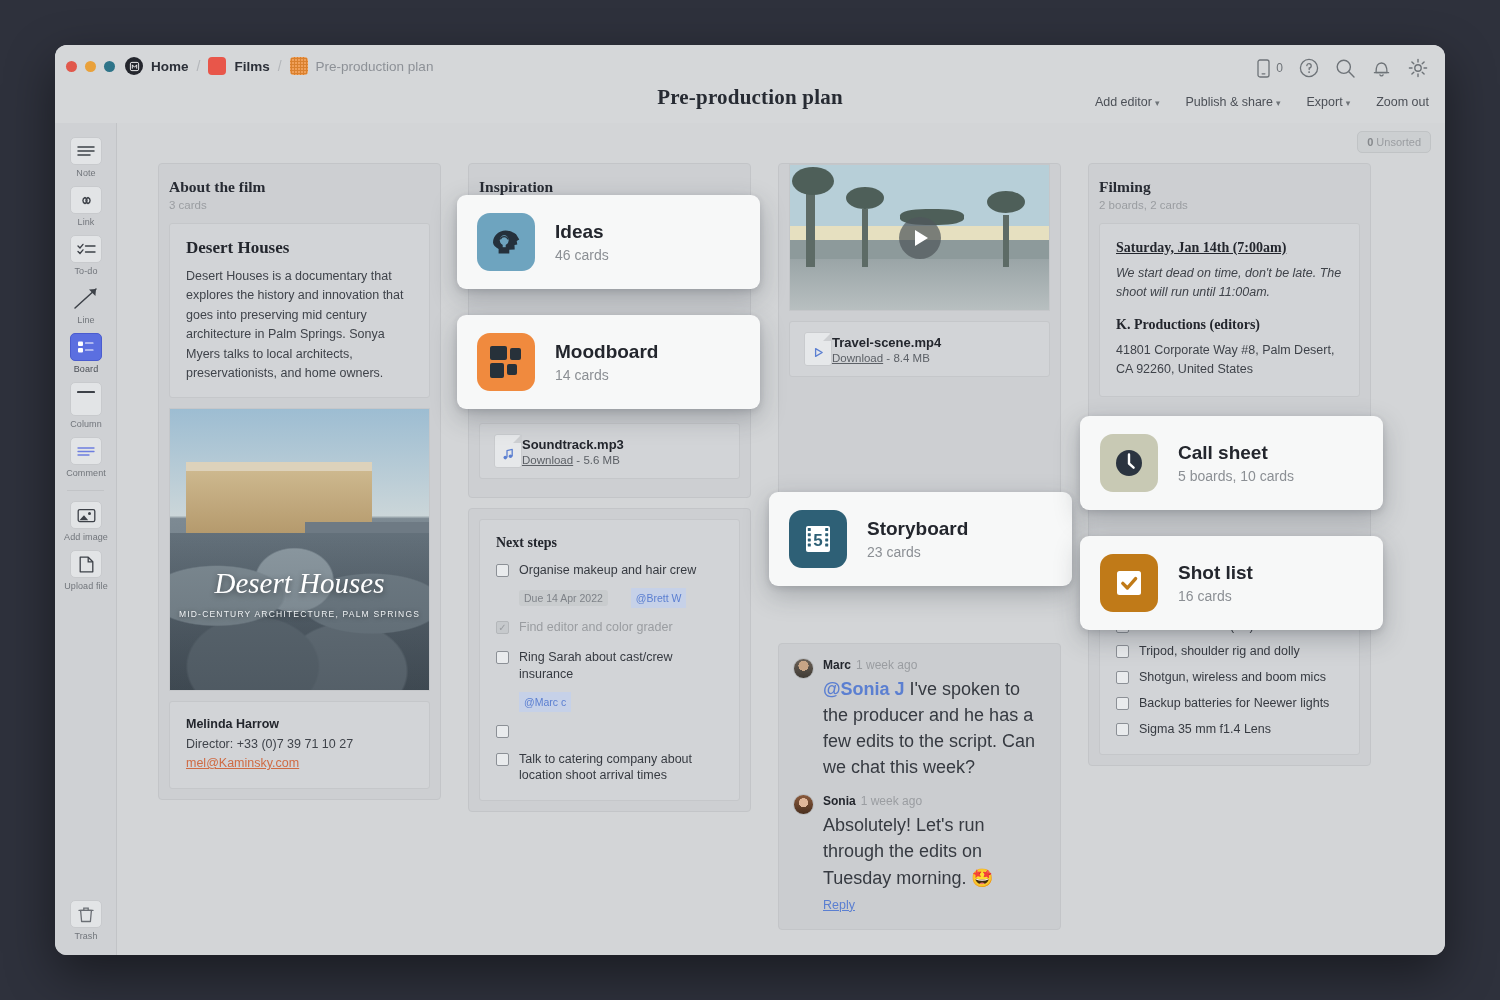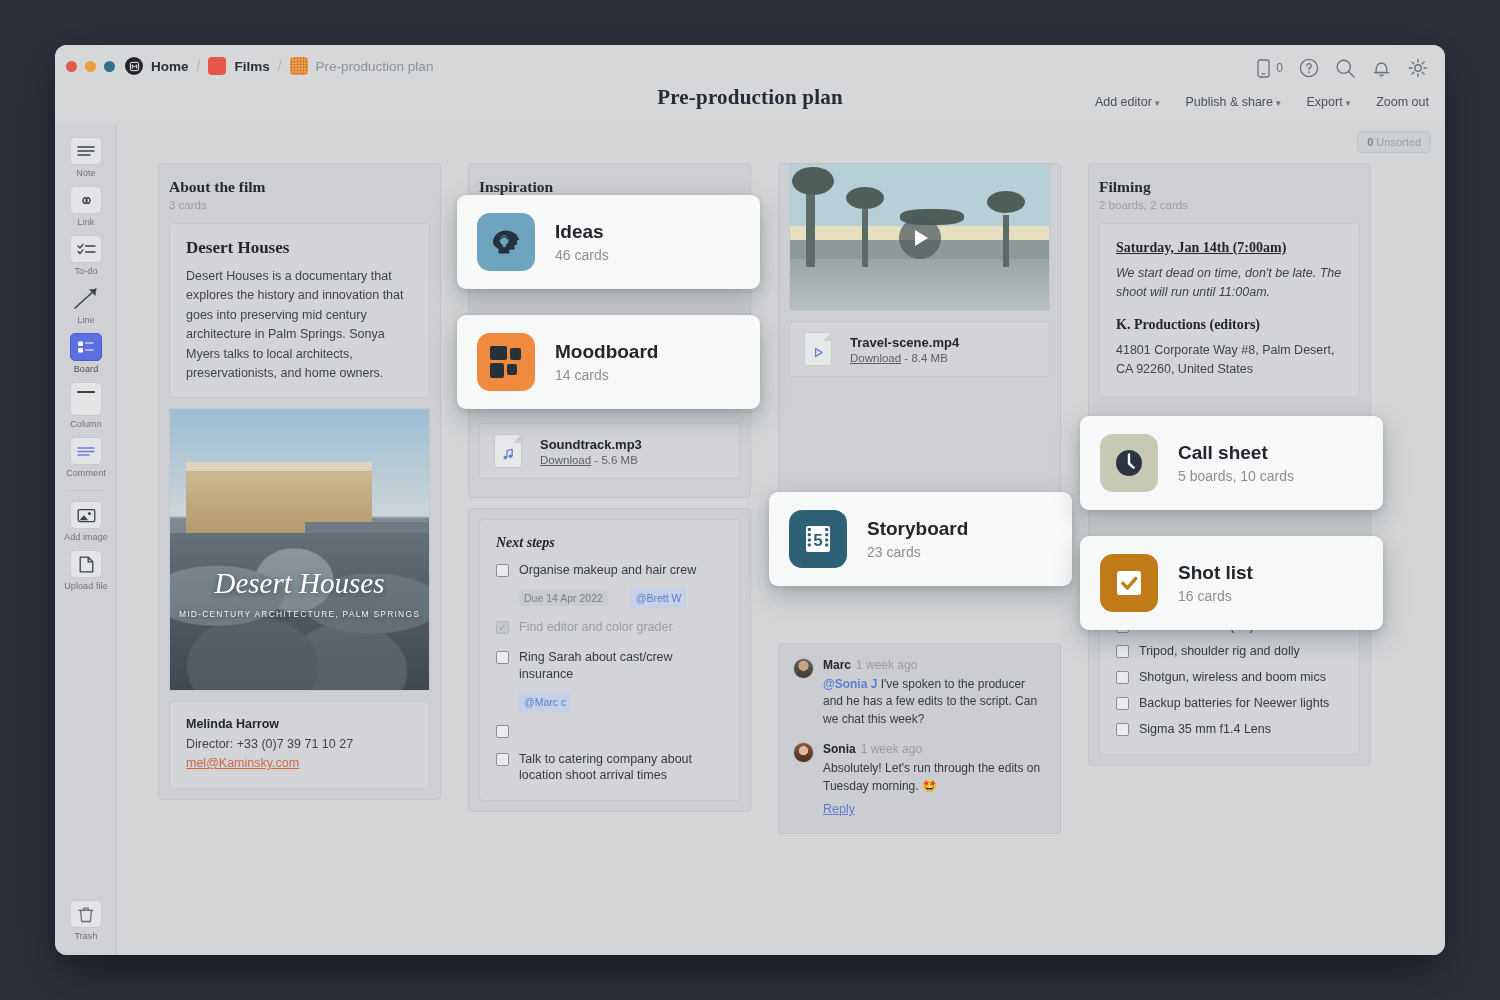--- a/index.html
+++ b/index.html
@@ -212,21 +212,21 @@
     font-size: 8.5px; letter-spacing: 1.2px; color: #eef1f3;
     text-shadow: 0 1px 4px rgba(0,0,0,.5);
   }
 
   .contact-card { font-size: 12.5px; line-height: 1.55; color: #3f434a; }
   .contact-card .nm { font-weight: bold; color: #23262d; }
   .contact-card a { color: #cf6b44; }
 
   
   .file-row {
-    display: flex; align-items: center; gap: 18px;
+    display: flex; align-items: center; gap: 0;
     margin: 0 10px 10px; padding: 10px 14px;
     background: #d2d4d7; border: 1px solid #c5c7ca; border-radius: 3px;
   }
   .file-ico {
     width: 28px; height: 34px; flex: none;
     background: #e6e8ea; border: 1px solid #c9cbce; border-radius: 3px;
     position: relative;
     display: flex; align-items: flex-end; justify-content: center;
     padding-bottom: 5px;
     font-size: 9px; color: #5c6066;
@@ -236,21 +236,21 @@
     border-width: 0 0 9px 9px; border-style: solid;
     border-color: transparent transparent #cdcfd2 transparent;
   }
   .file-name { font-size: 13px; font-weight: bold; color: #23262d; }
   .file-meta { font-size: 11.5px; color: #5c6066; margin-top: 2px; }
   .file-meta u { cursor: pointer; }
 
   
   .chk-card h4 {
     font-family: "Liberation Serif", serif;
-    font-size: 14px; color: #23262d; margin-bottom: 11px; font-style: italic;
+    font-size: 14px; color: #23262d; margin-bottom: 11px;
   }
   .chk-row { display: flex; gap: 10px; margin-bottom: 9px; }
   .chk-box {
     width: 13px; height: 13px; flex: none; margin-top: 2px;
     border: 1.5px solid #8c9096; border-radius: 2px; background: #e9ebed;
   }
   .chk-row.done .chk-box {
     background: #c6c9cc; border-color: #b4b7ba;
     display: flex; align-items: center; justify-content: center;
     color: #9a9da1; font-size: 10px;
@@ -293,21 +293,21 @@
   .cmt:last-child { margin-bottom: 0; }
   .avatar {
     width: 21px; height: 21px; border-radius: 50%; flex: none;
     border: 1px solid #b9bcbf; overflow: hidden;
   }
   .av-marc { background: radial-gradient(circle at 50% 35%, #c8a586 0 32%, transparent 33%), linear-gradient(#6c6258, #3f3a34); }
   .av-sonia { background: radial-gradient(circle at 50% 40%, #e0b79a 0 30%, transparent 31%), linear-gradient(#8a5a3c, #4a2f1e); }
   .cmt-head { font-size: 12px; margin-bottom: 4px; }
   .cmt-head b { color: #23262d; }
   .cmt-head span { color: #9a9da1; margin-left: 5px; }
-  .cmt-body { font-size: 12px; line-height: 1.45; color: #363a41; }
+  .cmt-body { font-size: 18px; line-height: 1.45; color: #363a41; }
   .mention { color: #5b7fd1; font-weight: bold; }
   .reply { color: #5b7fd1; font-size: 12.5px; margin-top: 7px; display: inline-block; }
 
   
   .board-card {
     position: absolute;
     background: #f7f8f8;
     border-radius: 9px;
     box-shadow: 0 9px 26px rgba(40,45,55,.26), 0 2px 6px rgba(40,45,55,.14);
     display: flex; align-items: center; gap: 20px;

